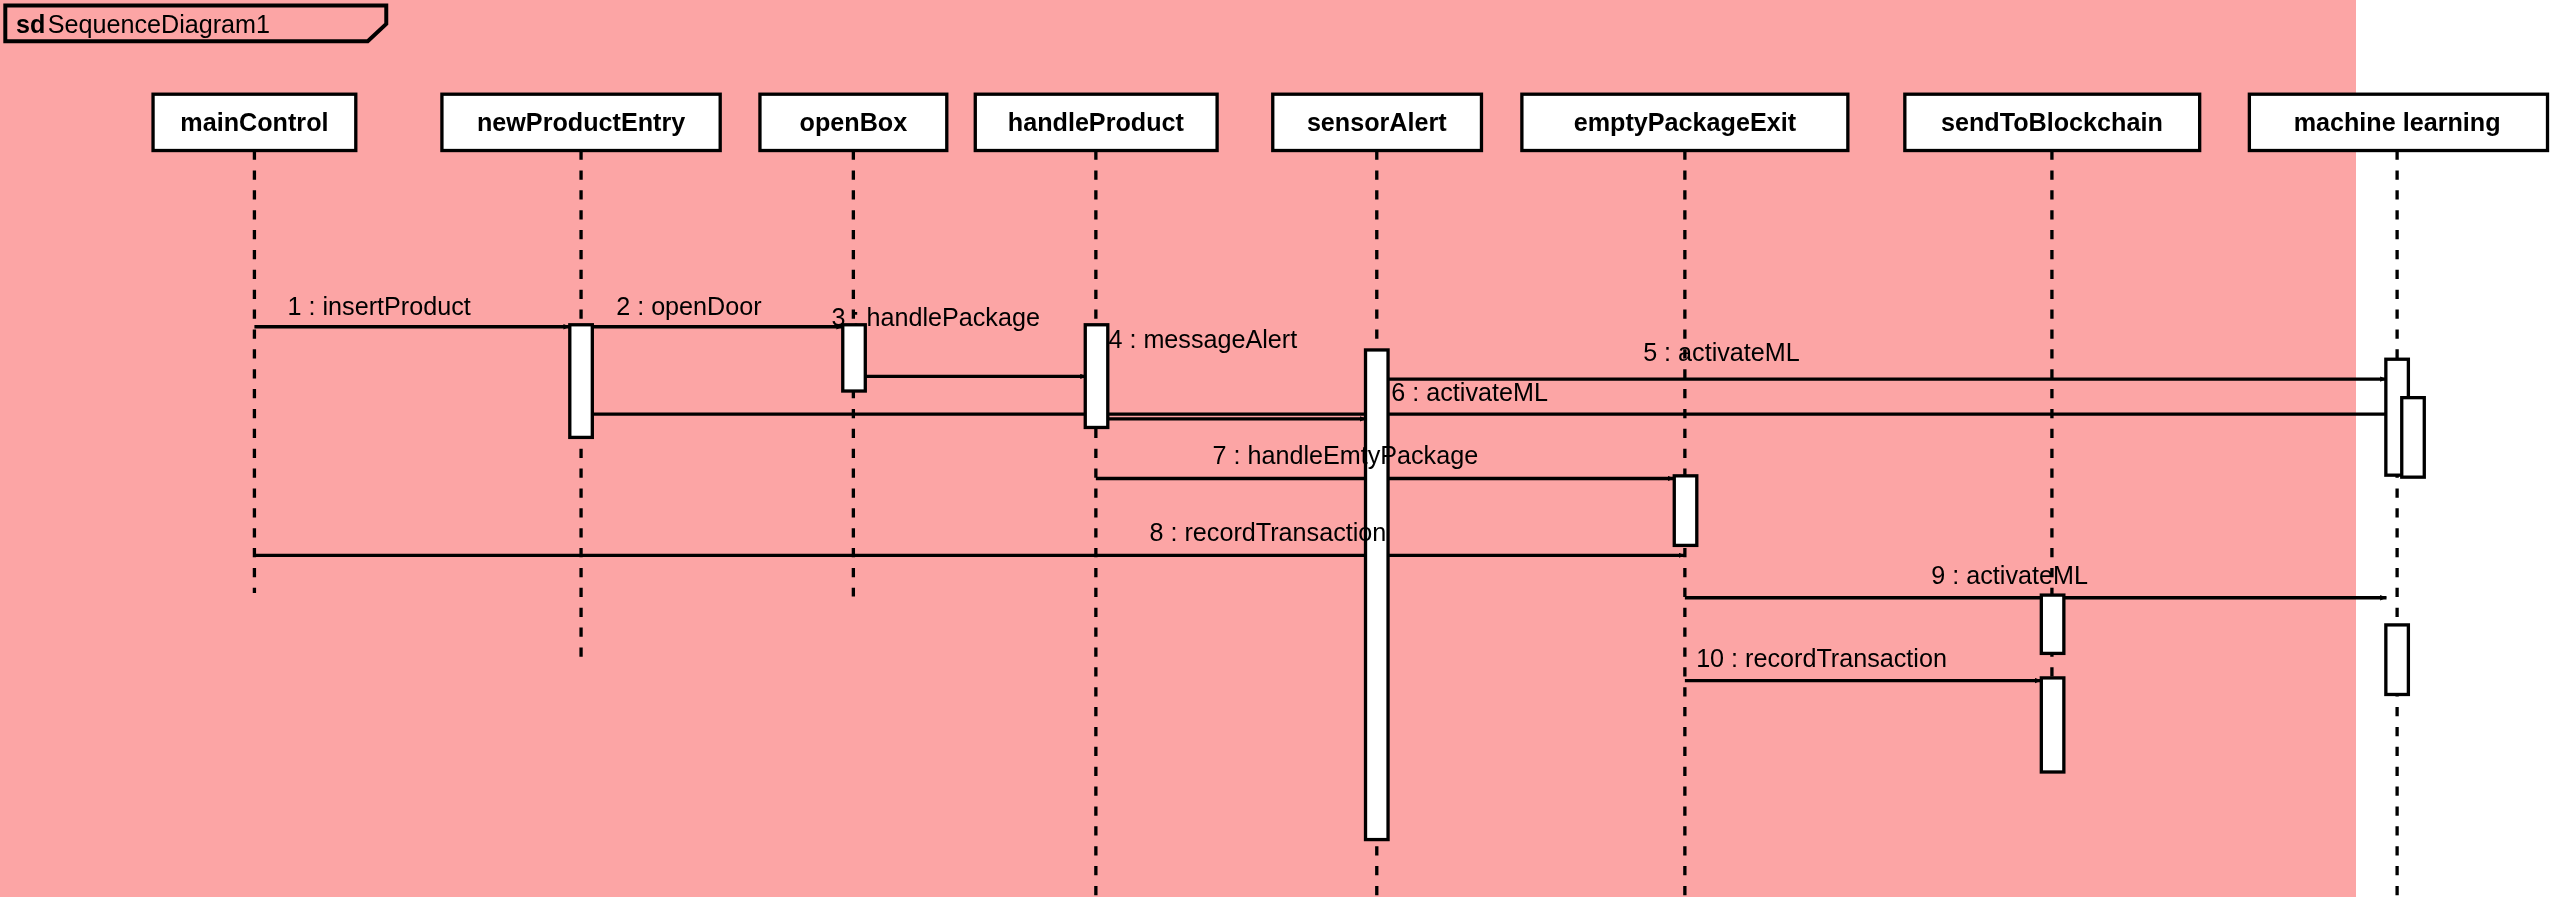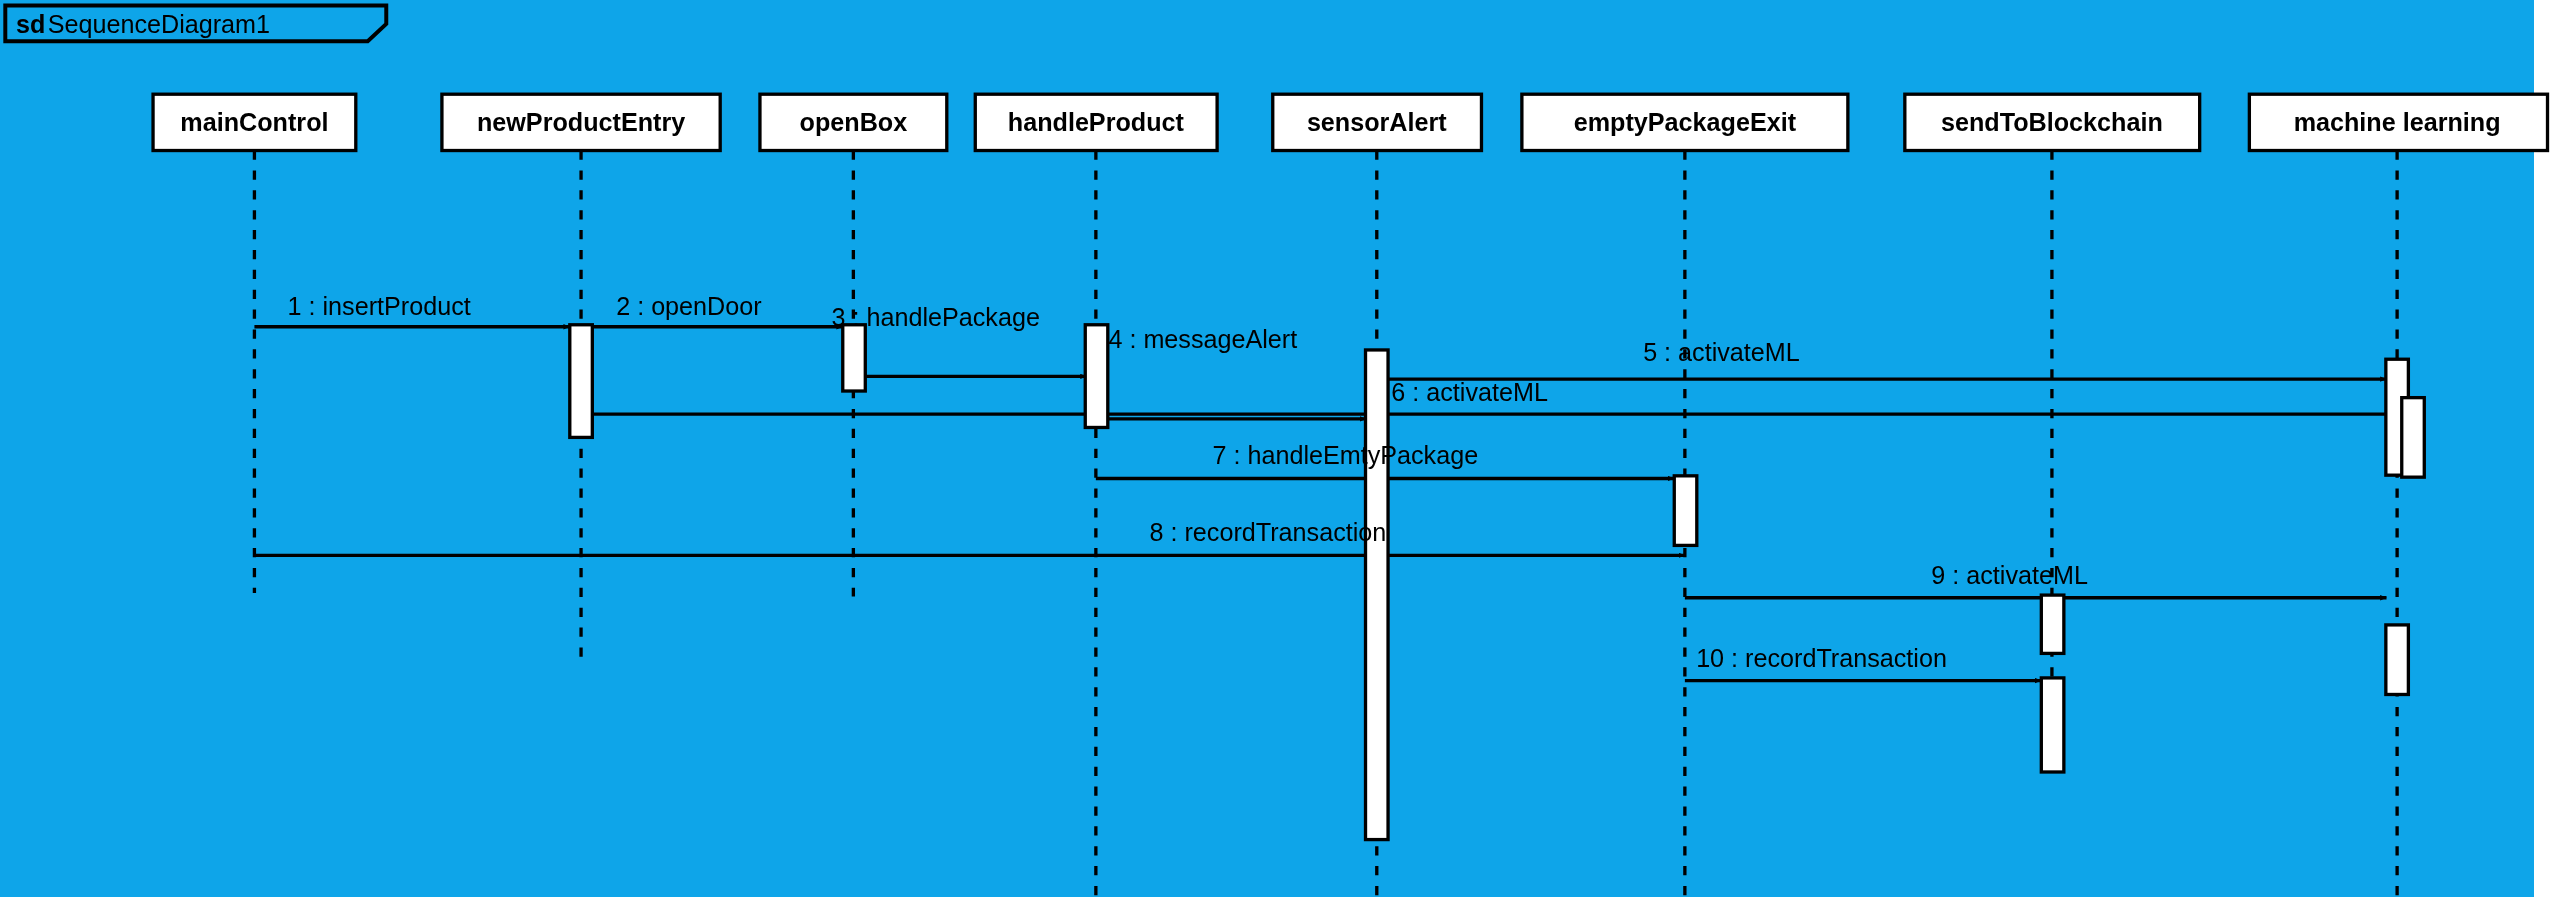--- a/index.html
+++ b/index.html
@@ -1,17 +1,17 @@
 <!DOCTYPE html>
 <html style="font-size:10.6px"><head>
 <meta charset="utf-8">
 <style>
   html,body{margin:0;padding:0;background:#ffffff;}
   body{width:2576px;height:898px;font-family:"Liberation Sans",sans-serif;overflow:hidden;}
-  #stage{position:relative;width:2534px;height:898px;background:#0ea5e9;}
+  #stage{position:relative;width:2356px;height:898px;background:#fca5a5;}
   svg#canvas{position:absolute;left:0;top:0;width:2576px;height:898px;display:block;}
   .frame-tab-text{font-size:38px;fill:#000;}
   .frame-tab-kw{font-size:38px;font-weight:bold;fill:#000;}
   .ll-name{font-size:38px;font-weight:bold;fill:#000;text-anchor:middle;}
   .msg-label{font-size:38px;fill:#000;}
   .box{fill:#ffffff;stroke:#000000;stroke-width:5;}
   .act{fill:#ffffff;stroke:#000000;stroke-width:5;}
   .lifeline{stroke:#000000;stroke-width:5;stroke-dasharray:14 16;fill:none;}
   .msgline{stroke:#000000;stroke-width:5;fill:none;}
   .frame{fill:none;stroke:#000000;stroke-width:6;}

